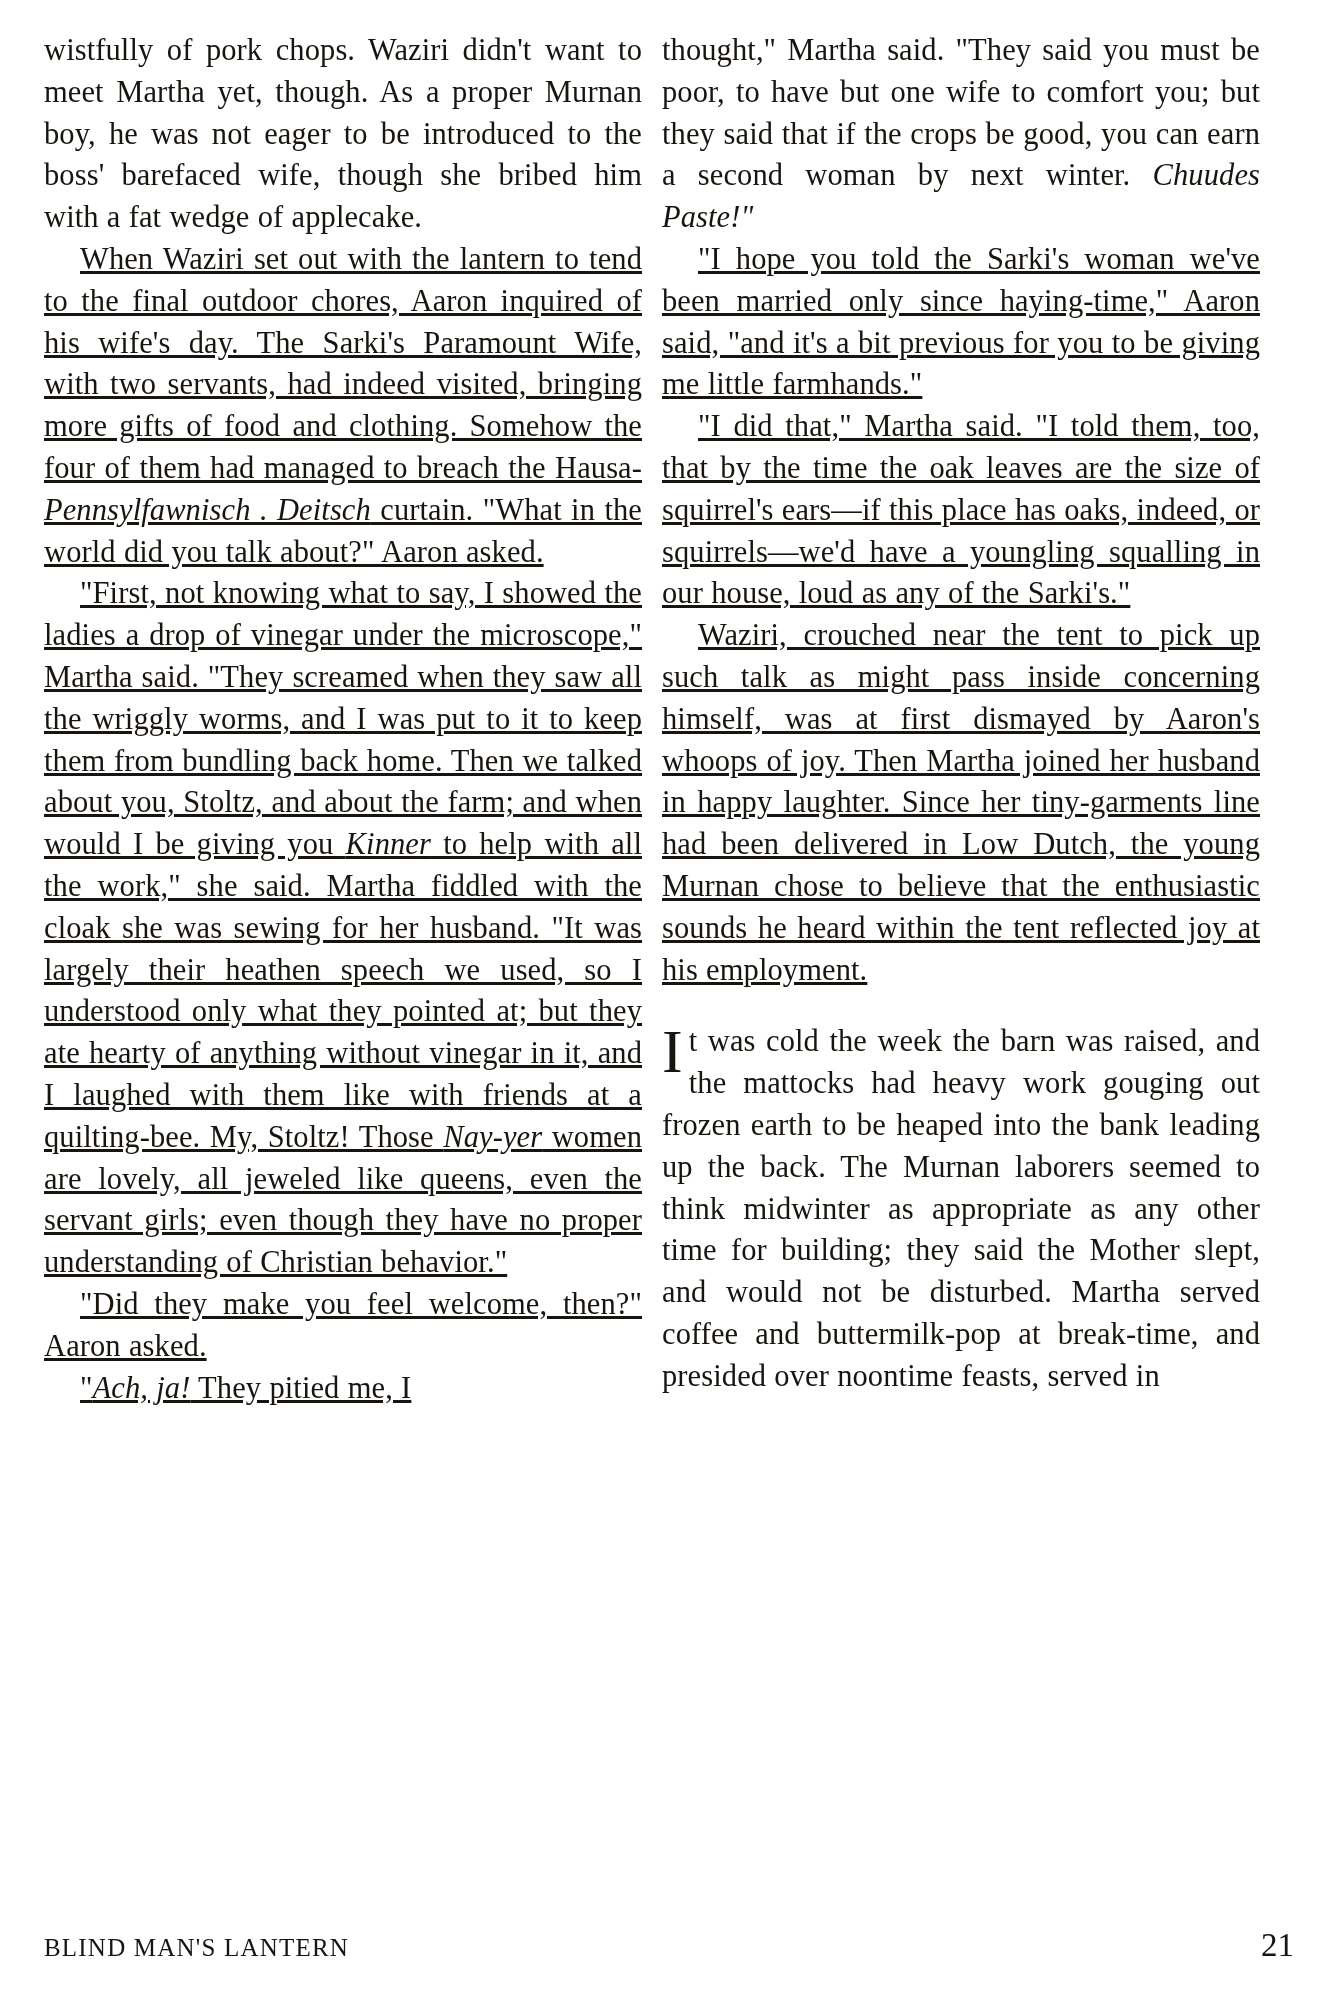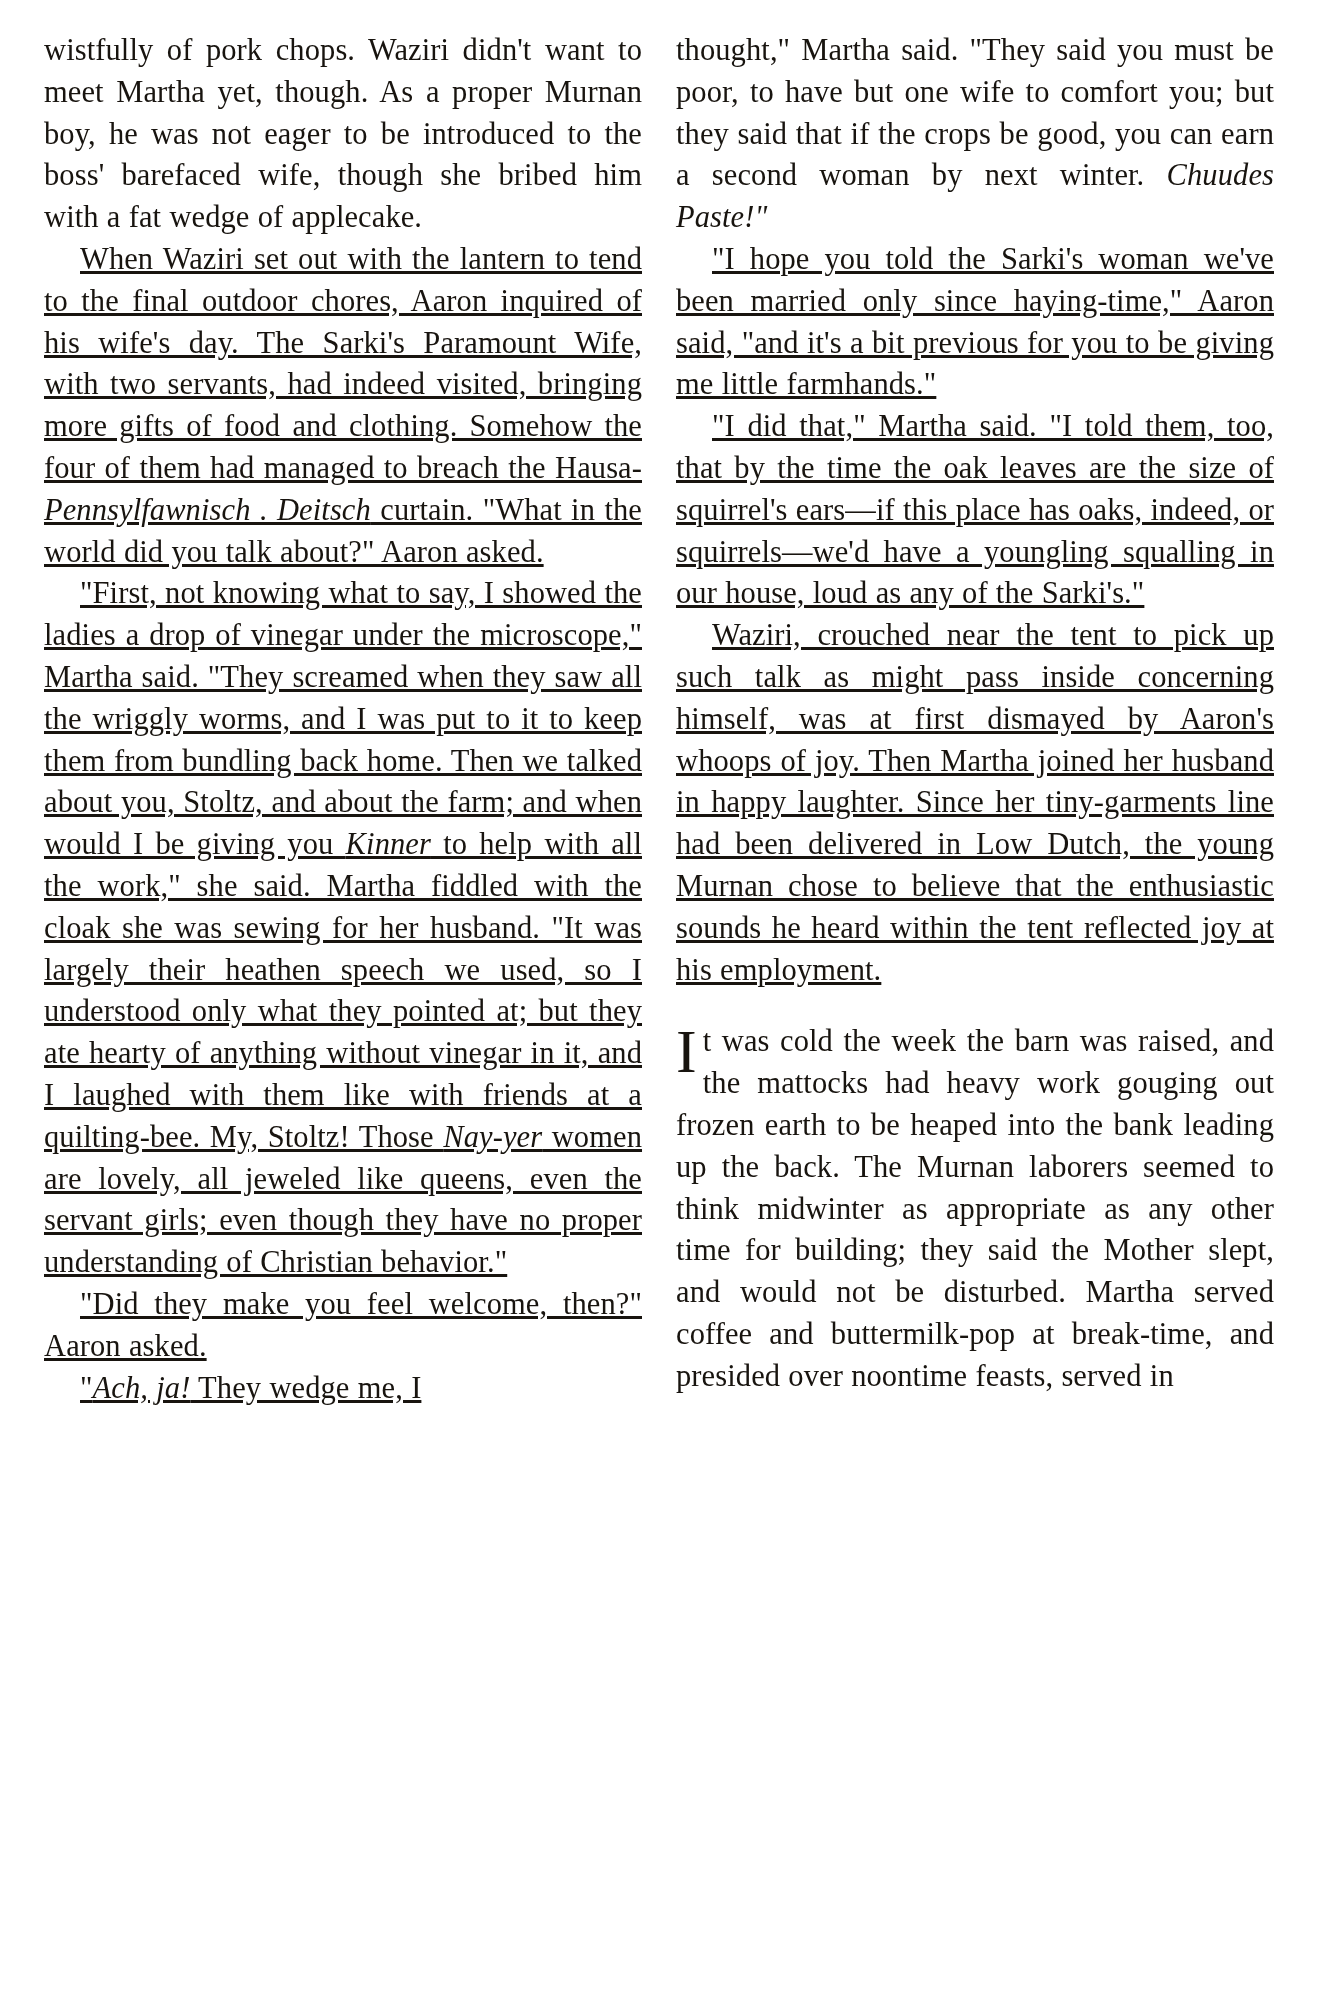--- a/index.html
+++ b/index.html
@@ -18,21 +18,21 @@
   .page {
     position: absolute;
     left: 0; top: 0;
     width: 1338px;
     height: 1996px;
     box-sizing: border-box;
     padding: 30px 44px 0 44px;
   }
   .columns {
     display: flex;
-    gap: 34px;
+    gap: 20px;
     height: 1860px;
   }
   .col {
     width: 598px;
     flex: 0 0 598px;
   }
   p {
     margin: 0;
     font-size: 30.5px;
     line-height: 41.8px;
@@ -85,24 +85,28 @@
 </head>
 <body>
 
 <div class="page">
   <div class="columns">
     <div class="col" id="left-col">
         <p class="noindent"><span>wistfully of pork chops. Waziri didn't want to meet Martha yet, though. As a proper Murnan boy, he was not eager to be introduced to the boss' barefaced wife, though she bribed him with a fat wedge of applecake.</span></p>
         <p class="indent"><span>When Waziri set out with the lantern to tend to the final outdoor chores, Aaron inquired of his wife's day. The Sarki's Paramount Wife, with two servants, had indeed visited, bringing more gifts of food and clothing. Somehow the four of them had managed to breach the Hausa-</span><span class="it">Pennsylfawnisch . Deitsch</span><span> curtain. "What in the world did you talk about?" Aaron asked.</span></p>
         <p class="indent"><span>"First, not knowing what to say, I showed the ladies a drop of vinegar under the microscope," Martha said. "They screamed when they saw all the wriggly worms, and I was put to it to keep them from bundling back home. Then we talked about you, Stoltz, and about the farm; and when would I be giving you </span><span class="it">Kinner</span><span> to help with all the work," she said. Martha fiddled with the cloak she was sewing for her husband. "It was largely their heathen speech we used, so I understood only what they pointed at; but they ate hearty of anything without vinegar in it, and I laughed with them like with friends at a quilting-bee. My, Stoltz! Those </span><span class="it">Nay-yer</span><span> women are lovely, all jeweled like queens, even the servant girls; even though they have no proper understanding of Christian behavior."</span></p>
         <p class="indent"><span>"Did they make you feel welcome, then?" Aaron asked.</span></p>
-        <p class="indent"><span>"</span><span class="it">Ach, ja!</span><span> They wedge me, I</span></p>
+        <p class="indent"><span>"</span><span class="it">Ach, ja!</span><span> They pitied me, I</span></p>
       </div>
     <div class="col" id="right-col">
         <p class="noindent"><span>thought," Martha said. "They said you must be poor, to have but one wife to comfort you; but they said that if the crops be good, you can earn a second woman by next winter. </span><span class="it">Chuudes Paste!"</span></p>
         <p class="indent"><span>"I hope you told the Sarki's woman we've been married only since haying-time," Aaron said, "and it's a bit previous for you to be giving me little farmhands."</span></p>
         <p class="indent"><span>"I did that," Martha said. "I told them, too, that by the time the oak leaves are the size of squirrel's ears—if this place has oaks, indeed, or squirrels—we'd have a youngling squalling in our house, loud as any of the Sarki's."</span></p>
         <p class="indent"><span>Waziri, crouched near the tent to pick up such talk as might pass inside concerning himself, was at first dismayed by Aaron's whoops of joy. Then Martha joined her husband in happy laughter. Since her tiny-garments line had been delivered in Low Dutch, the young Murnan chose to believe that the enthusiastic sounds he heard within the tent reflected joy at his employment.</span></p>
         <div class="gap"></div>
         <p class="noindent dropcap-para"><span class="dropcap">I</span><span style="display: block; height: 0px;"></span><span>t was cold the week the barn was raised, and the mattocks had heavy work gouging out frozen earth to be heaped into the bank leading up the back. The Murnan laborers seemed to think midwinter as appropriate as any other time for building; they said the Mother slept, and would not be disturbed. Martha served coffee and buttermilk-pop at break-time, and presided over noontime feasts, served in</span></p>
       </div>
   </div>
+  <div class="footer">
+    <div class="running-head">Blind Man's Lantern</div>
+    <div class="folio">21</div>
+  </div>
 </div>
 
 </body></html>

